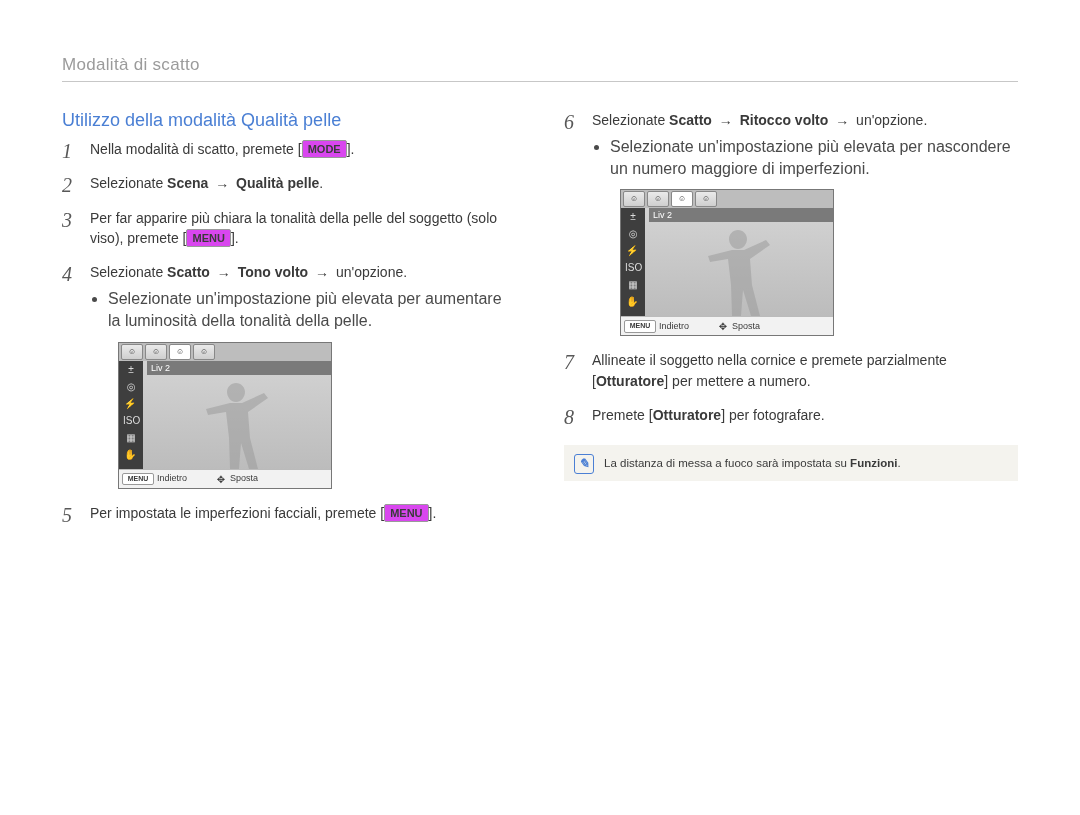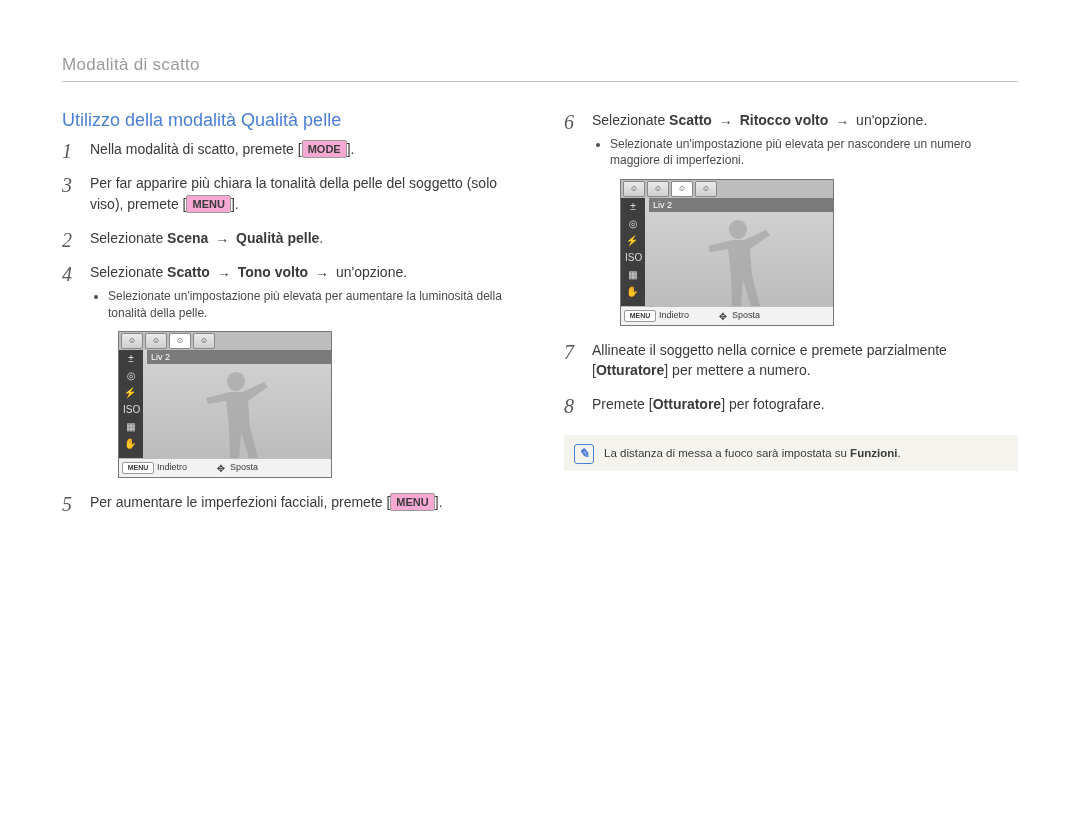--- a/index.html
+++ b/index.html
@@ -72,32 +72,32 @@
   .arrow {
     padding: 0 3px;
   }
   .key {
     display: inline-block;
     border: 1px solid #9a9a9a;
     border-radius: 2px;
     padding: 0 5px;
     font-size: 11px;
     font-weight: bold;
-    background: #f9a8d4;
+    background: #d946ef;
     vertical-align: 1px;
     line-height: 16px;
   }
   .boldbr {
     font-weight: bold;
   }
   ul.sub {
     list-style: disc;
     margin: 6px 0 0 0;
     padding-left: 18px;
-    font-size: 12px;
+    font-size: 16px;
     color: #4a4a4a;
     line-height: 1.35;
   }
   .note-box {
     background: #f4f3ee;
     padding: 10px 12px 10px 40px;
     font-size: 11.5px;
     line-height: 1.4;
     color: #3a3a3a;
     position: relative;
@@ -236,28 +236,28 @@
   <div class="columns">
 
     <div class="col">
       <h2 class="section-title">Utilizzo della modalità Qualità pelle</h2>
 
       <ol class="steps">
         <li data-num="1">
           <span>Nella modalità di scatto, premete [</span><span class="key">MODE</span><span>].</span>
         </li>
 
-        <li data-num="3">
-          <span>Per far apparire più chiara la tonalità della pelle del soggetto (solo viso), premete [</span><span class="key">MENU</span><span>].</span>
-        </li>
-
         <li data-num="2">
           <span>Selezionate </span><span class="boldbr">Scena</span>
           <span class="arrow">→</span>
           <span class="boldbr">Qualità pelle</span><span>.</span>
+        </li>
+
+        <li data-num="3">
+          <span>Per far apparire più chiara la tonalità della pelle del soggetto (solo viso), premete [</span><span class="key">MENU</span><span>].</span>
         </li>
 
         <li data-num="4">
           <span>Selezionate </span><span class="boldbr">Scatto</span>
           <span class="arrow">→</span>
           <span class="boldbr">Tono volto</span>
           <span class="arrow">→</span><span> un'opzione.</span>
           <ul class="sub">
               <li>Selezionate un'impostazione più elevata per aumentare la luminosità della tonalità della pelle.</li>
             </ul>
@@ -289,21 +289,21 @@
             <div class="cam-bottom">
               <span class="bk">MENU</span>
               <span class="lbl">Indietro</span>
               <span class="nav">✥</span>
               <span>Sposta</span>
             </div>
           </div>
         </li>
 
         <li data-num="5">
-          <span>Per aumentare le imperfezioni facciali, premete [</span><span class="key">MENU</span><span>].</span>
+          <span>Per impostata le imperfezioni facciali, premete [</span><span class="key">MENU</span><span>].</span>
         </li>
       </ol>
     </div>
 
     <div class="col">
       <ol class="steps">
         <li data-num="6">
           <span>Selezionate </span><span class="boldbr">Scatto</span>
           <span class="arrow">→</span>
           <span class="boldbr">Ritocco volto</span>

